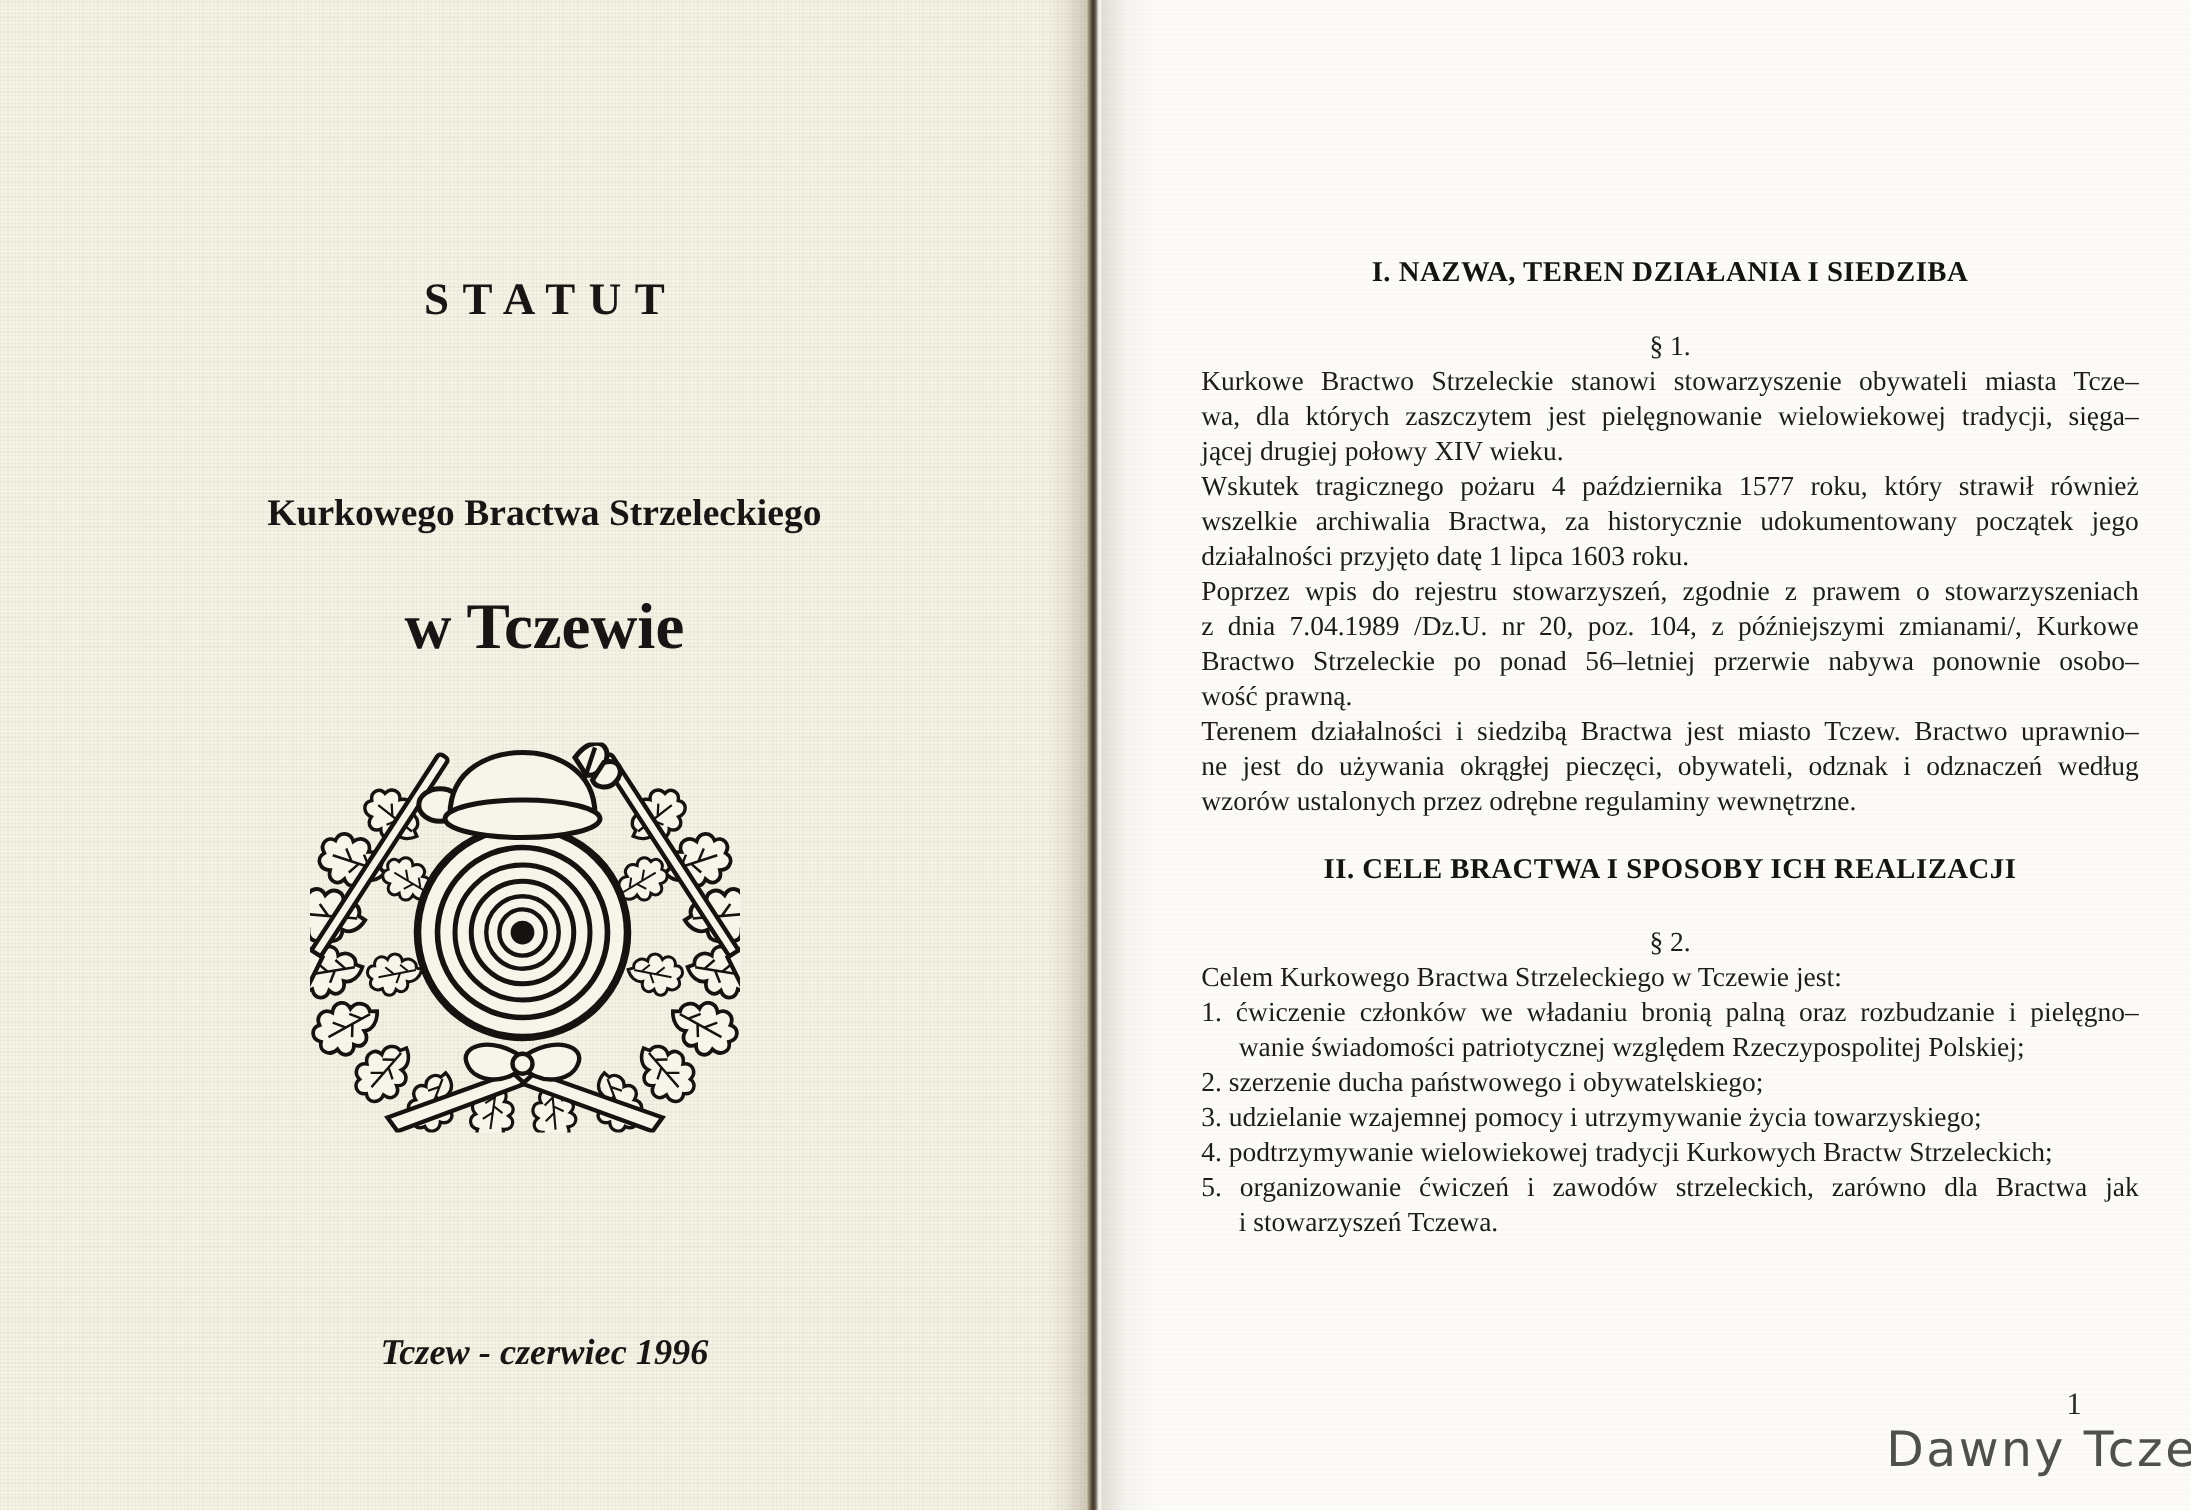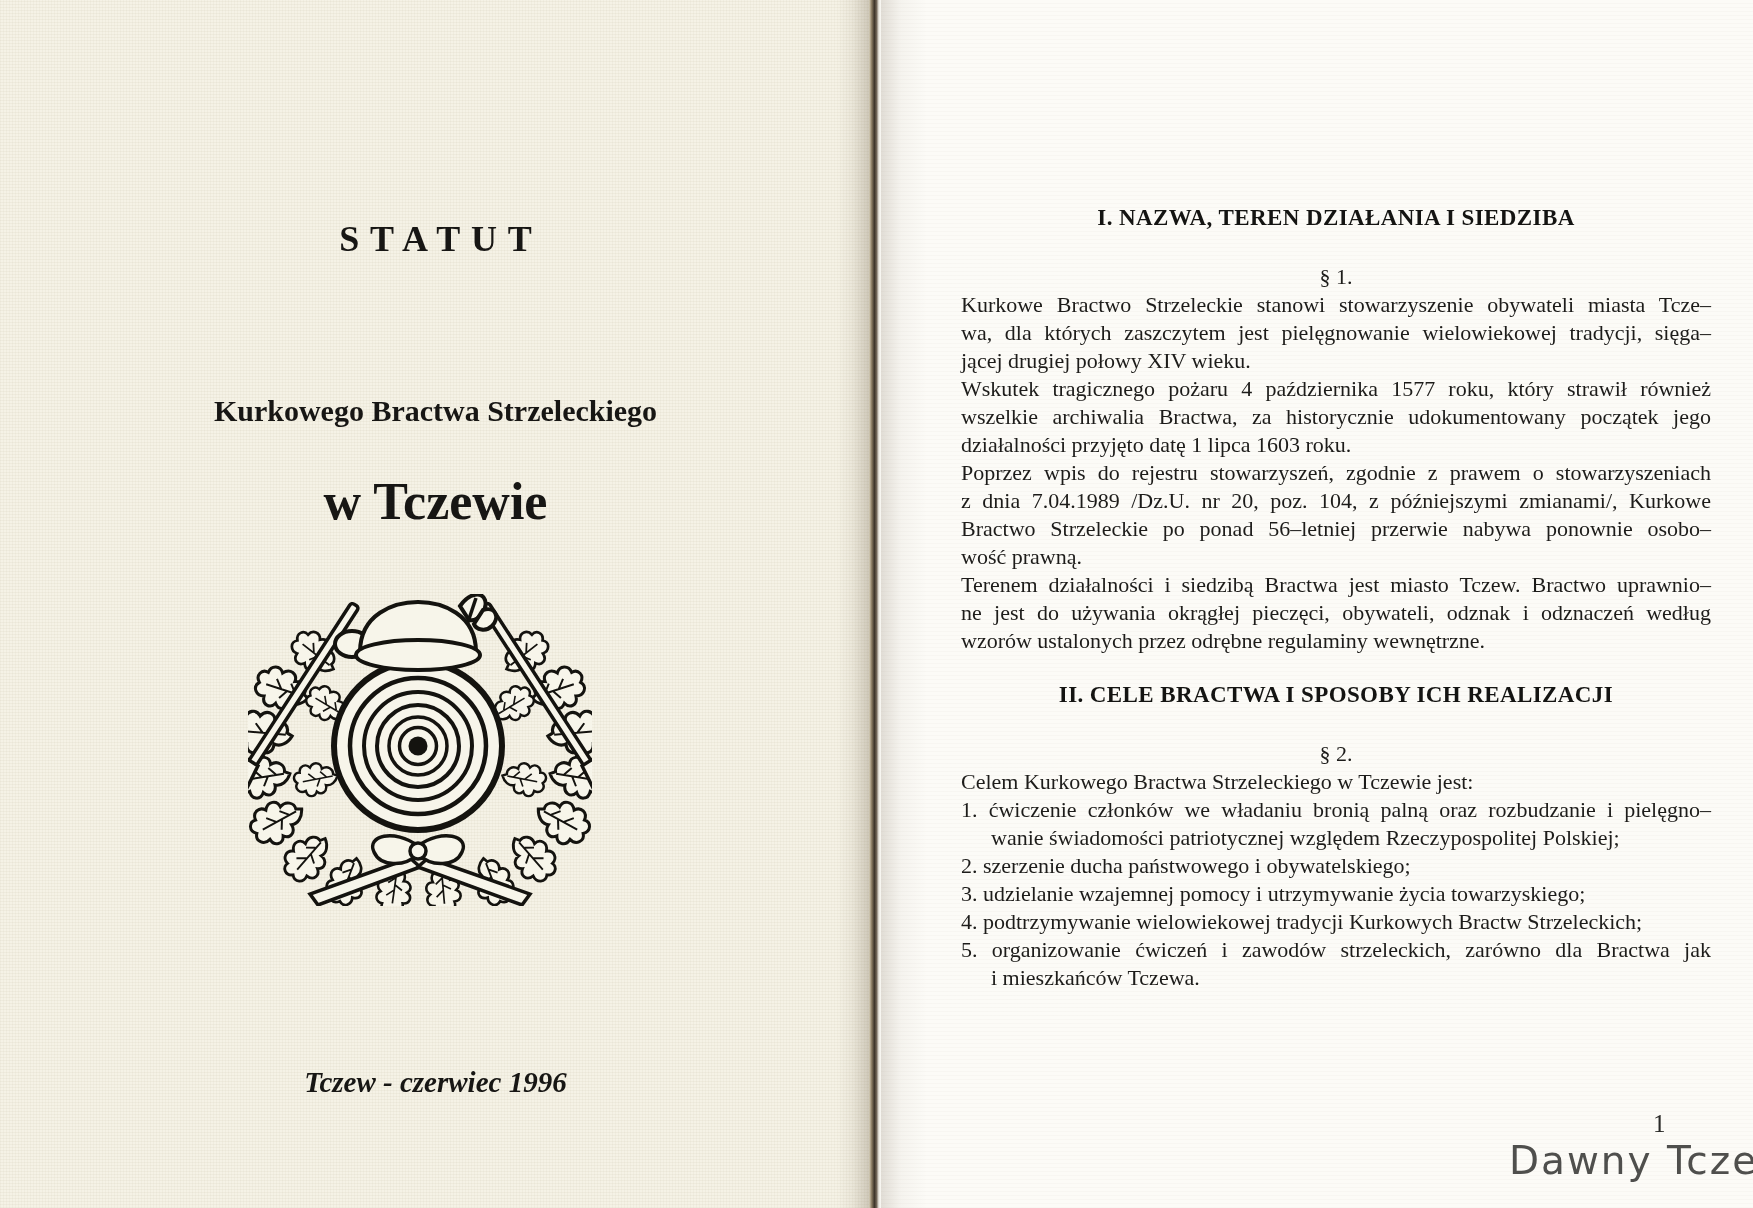--- a/index.html
+++ b/index.html
@@ -167,19 +167,19 @@
         <div class="rp-line nj">wzorów ustalonych przez odrębne regulaminy wewnętrzne.</div>
         <div class="rp-heading">II. CELE BRACTWA I SPOSOBY ICH REALIZACJI</div>
         <div class="rp-mark">§ 2.</div>
         <div class="rp-line nj">Celem Kurkowego Bractwa Strzeleckiego w Tczewie jest:</div>
         <div class="rp-line j">1. ćwiczenie członków we władaniu bronią palną oraz rozbudzanie i pielęgno–</div>
         <div class="rp-line nj ind">wanie świadomości patriotycznej względem Rzeczypospolitej Polskiej;</div>
         <div class="rp-line nj">2. szerzenie ducha państwowego i obywatelskiego;</div>
         <div class="rp-line nj">3. udzielanie wzajemnej pomocy i utrzymywanie życia towarzyskiego;</div>
         <div class="rp-line nj">4. podtrzymywanie wielowiekowej tradycji Kurkowych Bractw Strzeleckich;</div>
         <div class="rp-line j">5. organizowanie ćwiczeń i zawodów strzeleckich, zarówno dla Bractwa jak</div>
-        <div class="rp-line nj ind">i mieszkańców Tczewa.</div>
+        <div class="rp-line nj ind">i stowarzyszeń Tczewa.</div>
       </div>
     <div class="page-number">1</div>
     <div class="watermark">Dawny Tczew</div>
   </div>
 
 </div>
 
 </body></html>

